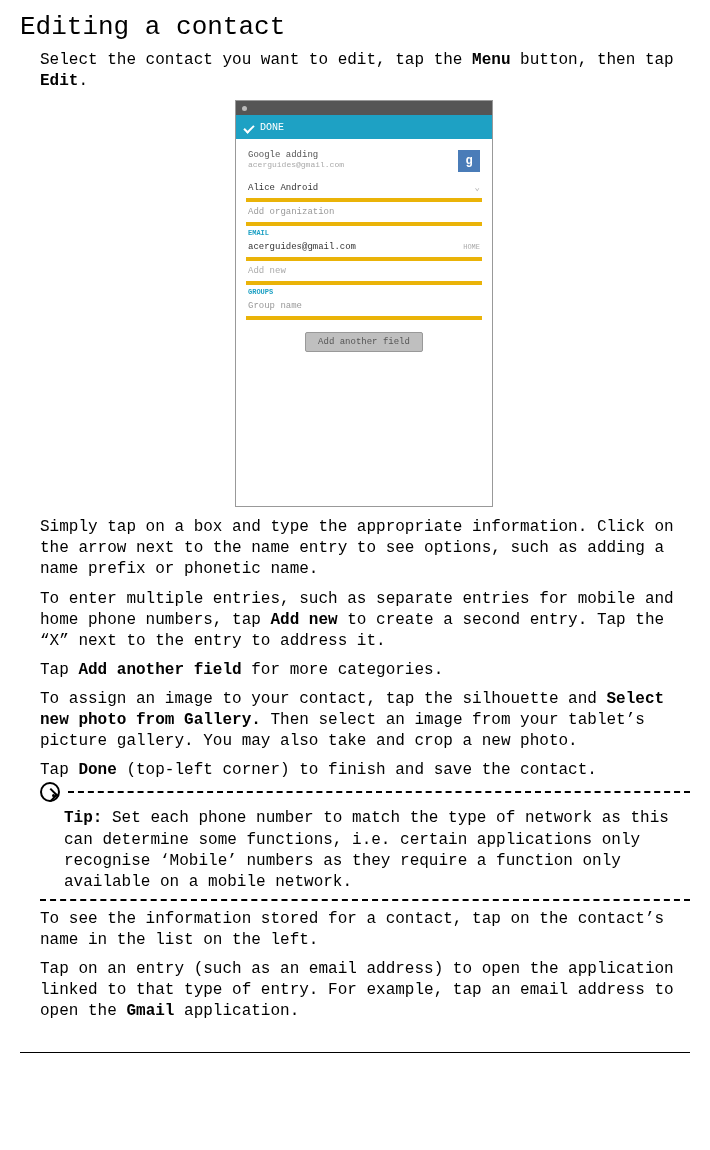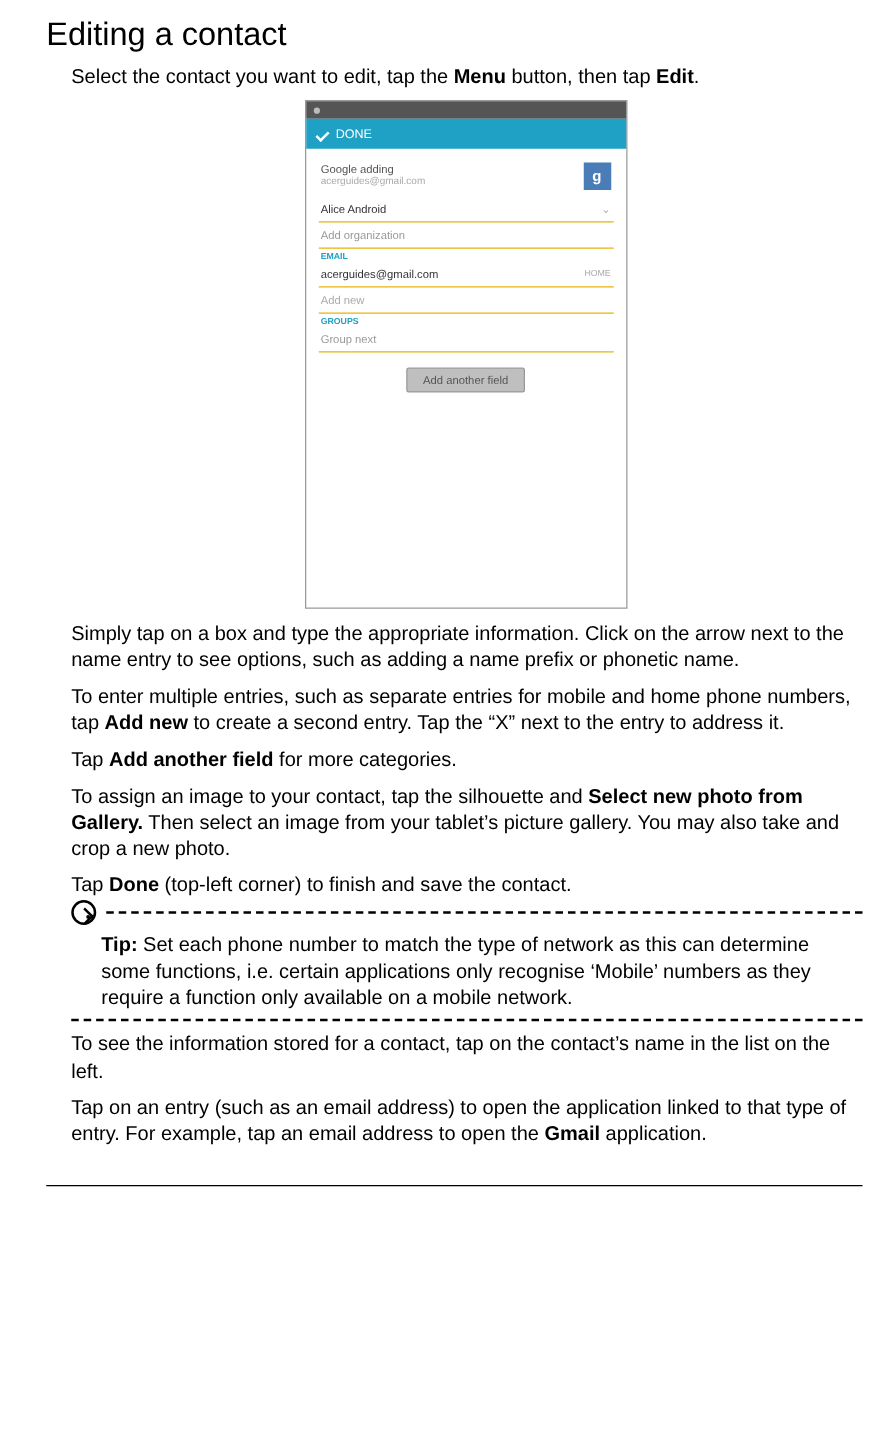--- a/index.html
+++ b/index.html
@@ -1,30 +1,30 @@
 <!DOCTYPE html>
 <html><head>
   <meta charset="utf-8">
   <style>
     * { box-sizing: border-box; margin: 0; padding: 0; }
     html, body { width: 710px; background: #fff; font-family: Arial, Helvetica, sans-serif; color: #000; }
-    .page { padding: 8px 20px 14px 37px; }
+    .page { padding: 8px 20px 14px 20px; font-family: Liberation Mono, monospace; }
     h2.section-title { font-size: 26px; font-weight: 400; margin: 4px 0 8px 0; }
     .indent { margin-left: 20px; margin-right: 2px; }
     p.body { font-size: 16px; line-height: 1.32; margin: 8px 0; }
     .b { font-weight: 700; }
     .screenshot-wrap { display: flex; justify-content: center; margin: 6px 0 10px 0; }
     .screenshot { width: 258px; height: 407px; border: 1px solid #999; background: #fff; display: flex; flex-direction: column; }
     .sbar { height: 14px; background: #555; display:flex; align-items:center; padding:0 6px; gap:4px;}
     .sbar .dot { width:5px; height:5px; border-radius:50%; background:#bbb;}
     .topbar { height: 24px; background: #1ea1c4; display: flex; align-items: center; padding: 0 8px; color: #fff; font-size: 10px; }
     .check { width:10px; height:10px; margin-right:6px; position:relative;}
     .check::before { content:""; position:absolute; left:0; top:3px; width:8px; height:4px; border-left:2px solid #fff; border-bottom:2px solid #fff; transform:rotate(-45deg);}
     .form-area { flex:1; padding: 6px 10px 0 10px; }
-    .row { border-bottom:1px solid #eab308; padding: 5px 2px; font-size:9px; color:#999; display:flex; align-items:center;}
+    .row { border-bottom:4px solid #eab308; padding: 5px 2px; font-size:9px; color:#999; display:flex; align-items:center;}
     .row.dark { color:#333; }
     .row .flexg { flex:1; }
     .row .lbl-xs { font-size:7px; color:#aaa;}
     .gph { width:22px; height:22px; background:#4a7cb8; display:flex; align-items:center; justify-content:center; color:#fff; font-size:12px; font-weight:bold;}
     .tiny-blue { color:#1ea1c4; font-size:7px; font-weight:bold; padding:3px 2px 0; }
     .addfield-wrap { display:flex; justify-content:center; margin-top:12px;}
     .addfield-btn { background:#bfbfbf; color:#555; font-size:9px; padding:4px 12px; border-radius:2px; border:1px solid #999;}
     .navbar { height: 24px; background: #000; display:flex; align-items:center; padding:0 8px; font-size:10px; color:#7db8d8; }
     .navicons { display:flex; gap:12px; align-items:center; flex:1;}
     .navicons .ni { width:10px; height:10px; border:1px solid #7db8d8; }
@@ -82,21 +82,21 @@
           <div class="tiny-blue">EMAIL</div>
           <div class="row dark">
             <span class="flexg">acerguides@gmail.com</span>
             <span class="lbl-xs">HOME</span>
           </div>
           <div class="row" style="color:#aaa;">
             <span>Add new</span>
           </div>
           <div class="tiny-blue">GROUPS</div>
           <div class="row">
-            <span>Group next</span>
+            <span>Group name</span>
           </div>
           <div class="addfield-wrap">
             <div class="addfield-btn">Add another field</div>
           </div>
         </div>
       </div>
     </div>
 
     <p class="body">Simply tap on a box and type the appropriate information. Click on the arrow next to the name entry to see options, such as adding a name prefix or phonetic name.</p>
 

